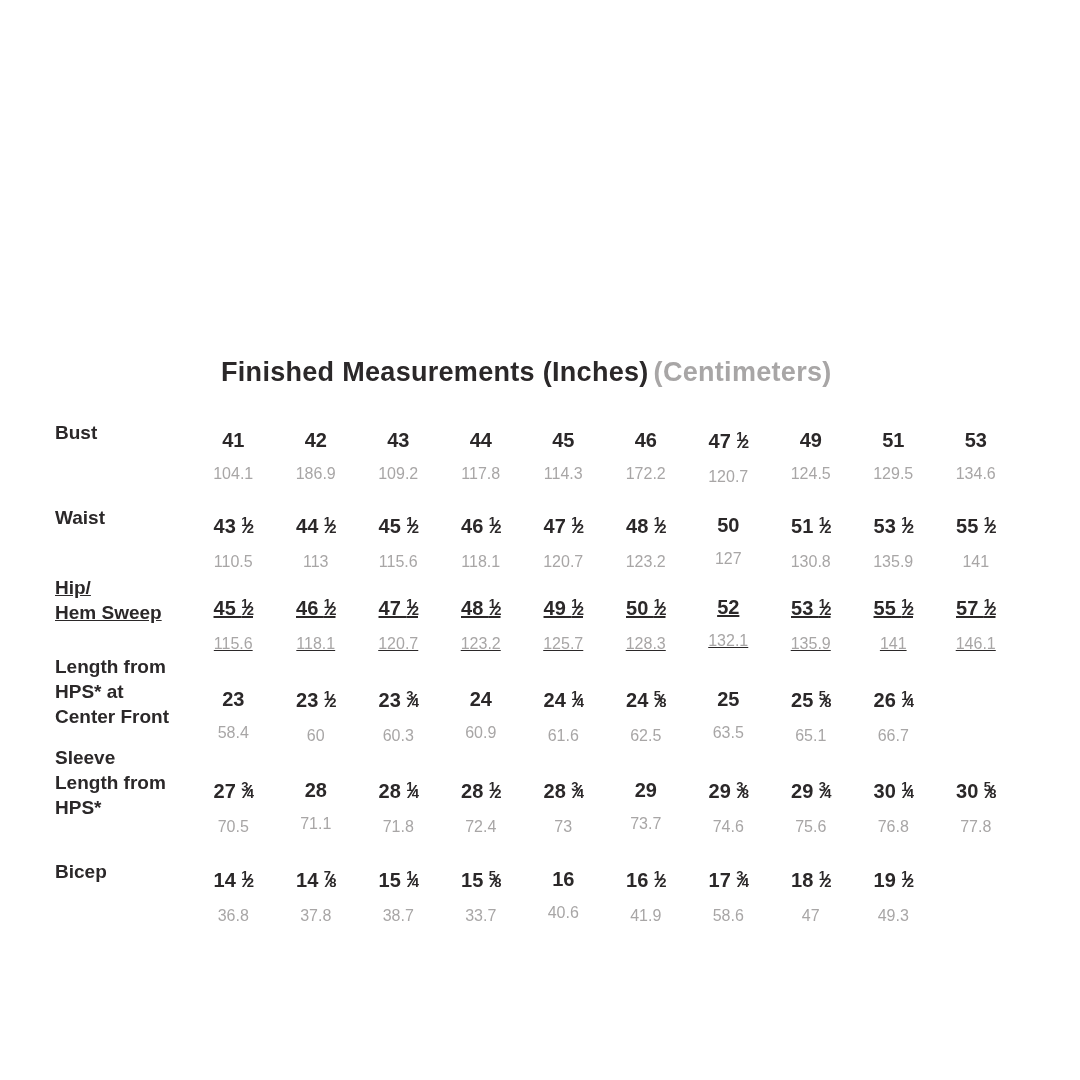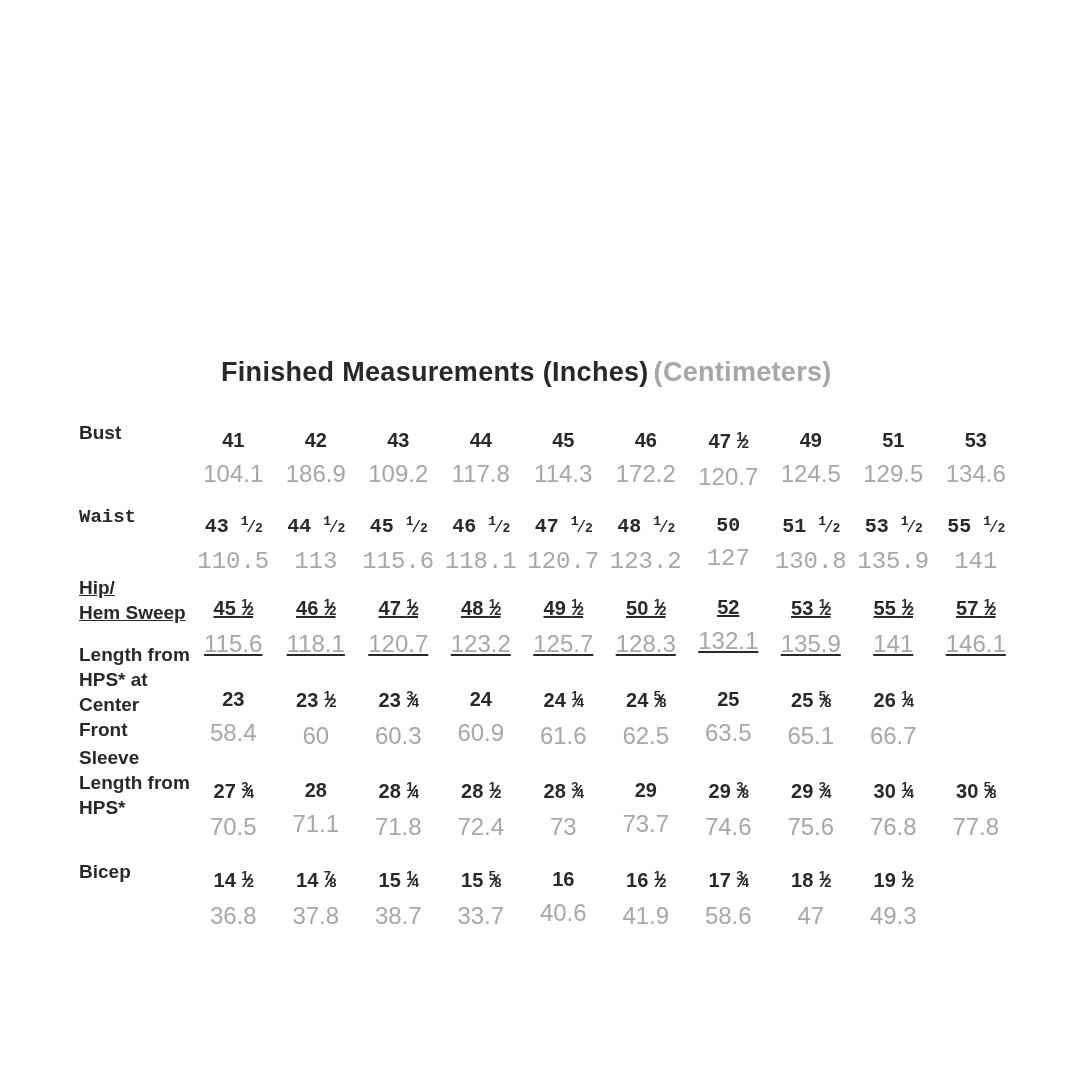--- a/index.html
+++ b/index.html
@@ -23,37 +23,36 @@
   .title .t-sec{color:var(--text-gray);font-weight:700;margin-left:5px;}
   .table{
     position:absolute;left:55px;top:372px;width:965px;
   }
   .row{
     display:grid;
     grid-template-columns:137px repeat(10,82.5px);
     align-items:center;
   }
   .row:nth-child(1){height:85px;}
-  .row:nth-child(2){height:82px;font-family:Liberation Mono, monospace;}
+  .row:nth-child(2){height:82px;}
   .row:nth-child(3){height:92px;text-decoration:underline;}
   .row:nth-child(4){height:91px;}
   .row:nth-child(5){height:89px;}
   .row:nth-child(6){height:84px;}
   .label{
     font-size:19px;font-weight:700;line-height:25px;
     color:var(--text-dark);
-    margin-left:24px;
   }
   .cell{text-align:center;margin-top:48px;}
   .in{
     font-size:20px;font-weight:700;line-height:33px;
     white-space:nowrap;color:var(--text-dark);
   }
   .cm{
-    font-size:24px;font-weight:400;line-height:33px;
+    font-size:16px;font-weight:400;line-height:33px;
     white-space:nowrap;color:var(--text-gray);
   }
   .frac{white-space:nowrap;}
   .frac .n{font-size:13px;vertical-align:7px;letter-spacing:-1px;}
   .frac .s{font-size:19px;margin:0 -2px;}
   .frac .d{font-size:13px;vertical-align:0;letter-spacing:-1px;}
 </style>
 </head>
 <body>
 

